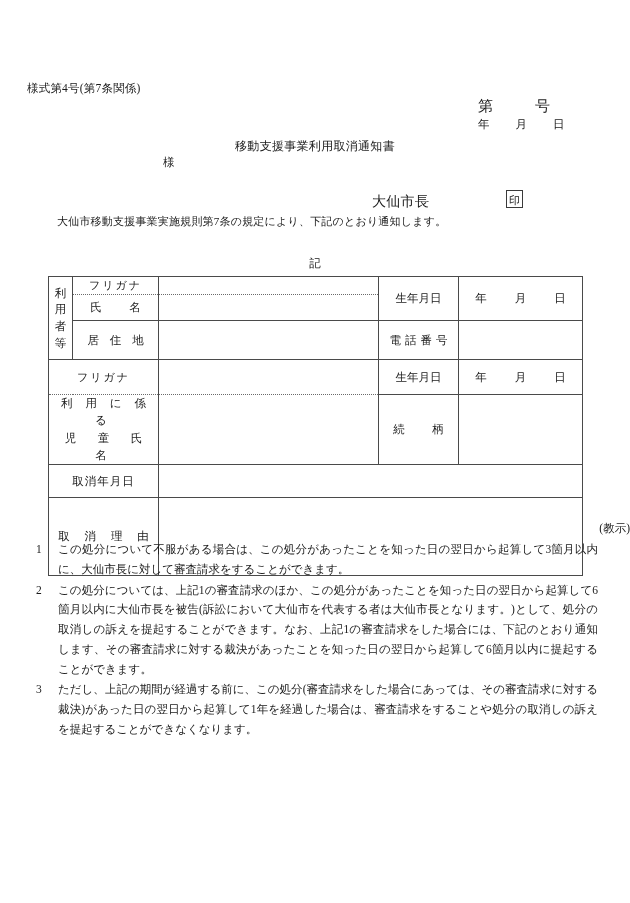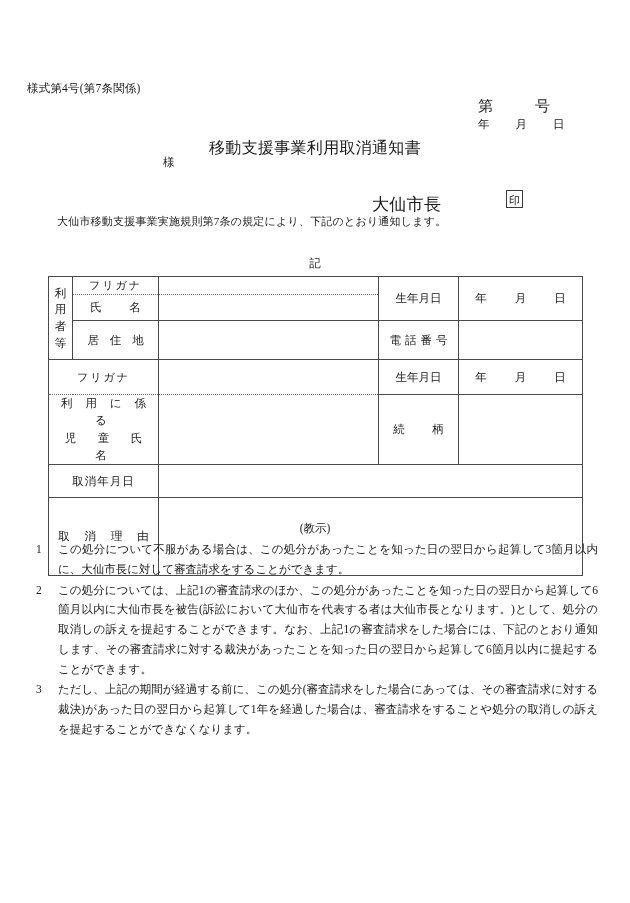--- a/index.html
+++ b/index.html
@@ -54,36 +54,36 @@
     display: inline-block;
     width: 26px;
   }
 
   .doc-title {
     position: absolute;
     left: 0;
     top: 138px;
     width: 630px;
     text-align: center;
-    font-size: 16px;
+    font-size: 12px;
     letter-spacing: 0.3px;
   }
 
   .addressee {
     position: absolute;
     left: 163px;
     top: 155px;
     font-size: 11.5px;
   }
 
   .issuer {
     position: absolute;
     left: 372px;
     top: 193px;
-    font-size: 17px;
+    font-size: 14px;
     letter-spacing: 0.3px;
     text-align: right;
   }
 
   .seal-box {
     position: absolute;
     left: 506px;
     top: 190px;
     width: 17px;
     height: 18px;
@@ -204,21 +204,21 @@
     display: inline-block;
     width: 28px;
   }
 
   
   .kyoji-head {
     position: absolute;
     left: 0;
     top: 521px;
     width: 630px;
-    text-align: center;
+    text-align: right;
     font-size: 11.5px;
   }
 
   .notices {
     position: absolute;
     left: 36px;
     top: 540px;
     width: 562px;
     font-size: 11.5px;
     line-height: 1.72;

